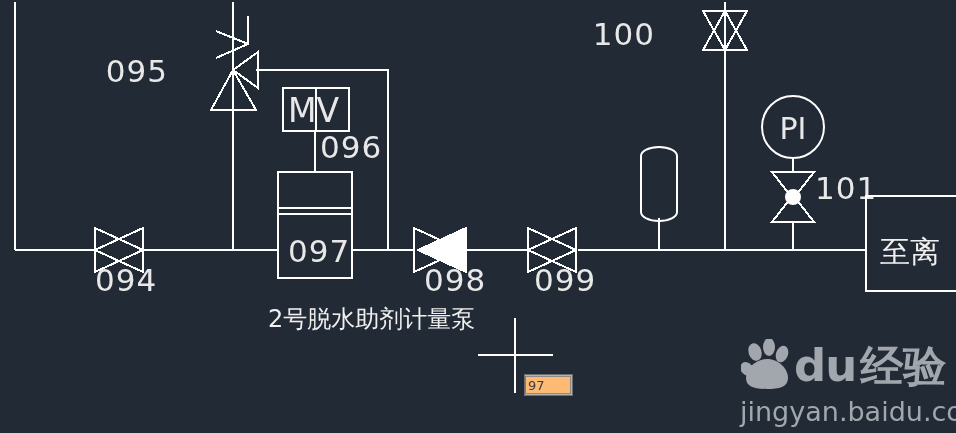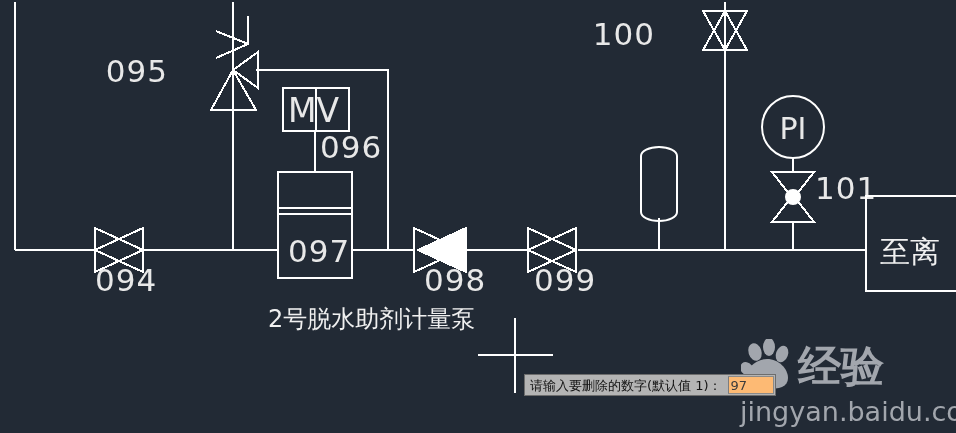--- a/index.html
+++ b/index.html
@@ -250,23 +250,23 @@
     <div id="wm-logo">
       <span id="wm-paw">
         <svg viewBox="0 0 52 52" width="52" height="52">
           <ellipse cx="14" cy="13" rx="6.5" ry="9" fill="#b9bcc2" transform="rotate(-18 14 13)"></ellipse>
           <ellipse cx="28" cy="8" rx="6" ry="9" fill="#b9bcc2"></ellipse>
           <ellipse cx="41" cy="15" rx="6" ry="8.5" fill="#b9bcc2" transform="rotate(20 41 15)"></ellipse>
           <ellipse cx="6" cy="30" rx="6" ry="7.5" fill="#b9bcc2" transform="rotate(-40 6 30)"></ellipse>
           <path d="M 26 20 C 38 20 47 30 47 39 C 47 48 38 50 26 50 C 14 50 5 48 5 39 C 5 30 14 20 26 20 Z" fill="#b9bcc2"></path>
         </svg>
       </span>
+      <span style="color:#b9bcc2;">du</span>
       <span id="wm-cn">经验</span>
     </div>
     <div id="wm-url">jingyan.baidu.com</div>
   </div>
 
   <div id="prompt-dialog">
-    <span id="prompt-label">请输入要删除的数字(默认值 1)：</span>
     <input id="prompt-input" type="text" value="97" style="">
   </div>
 
 </div>
 
 </body></html>

